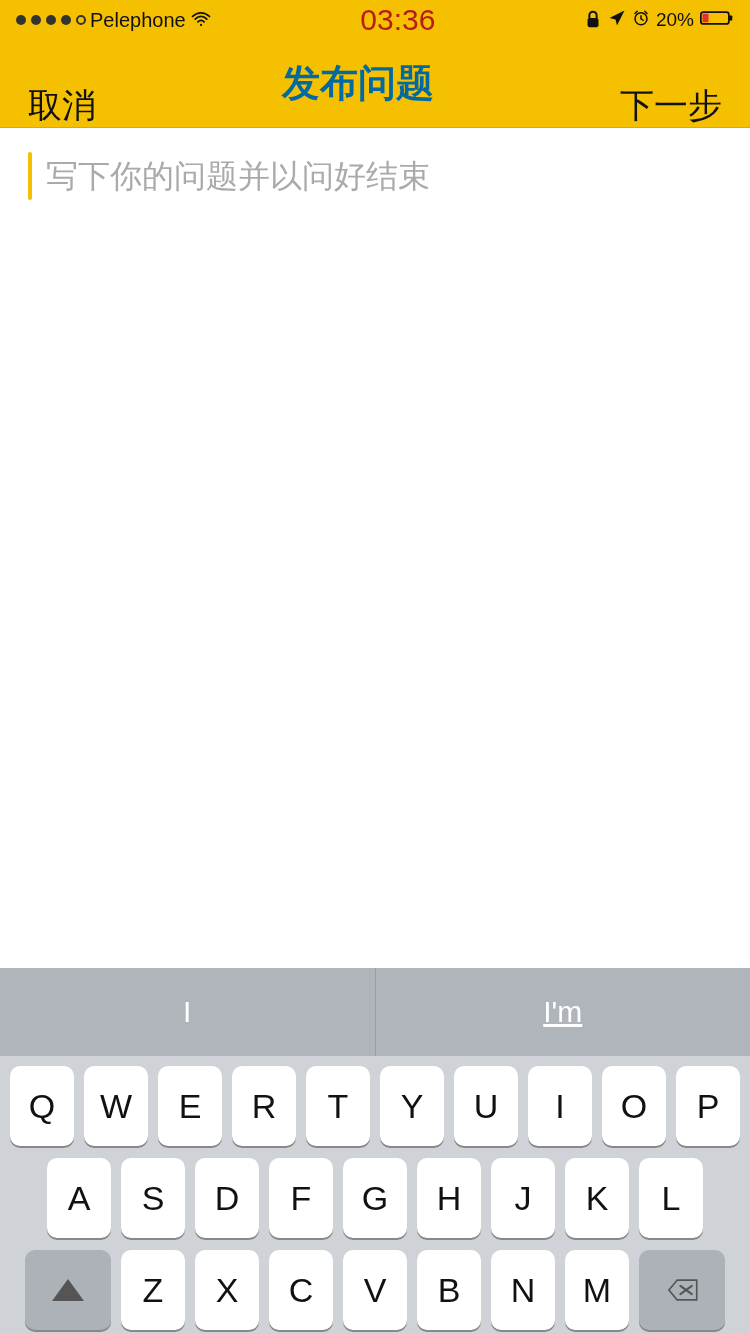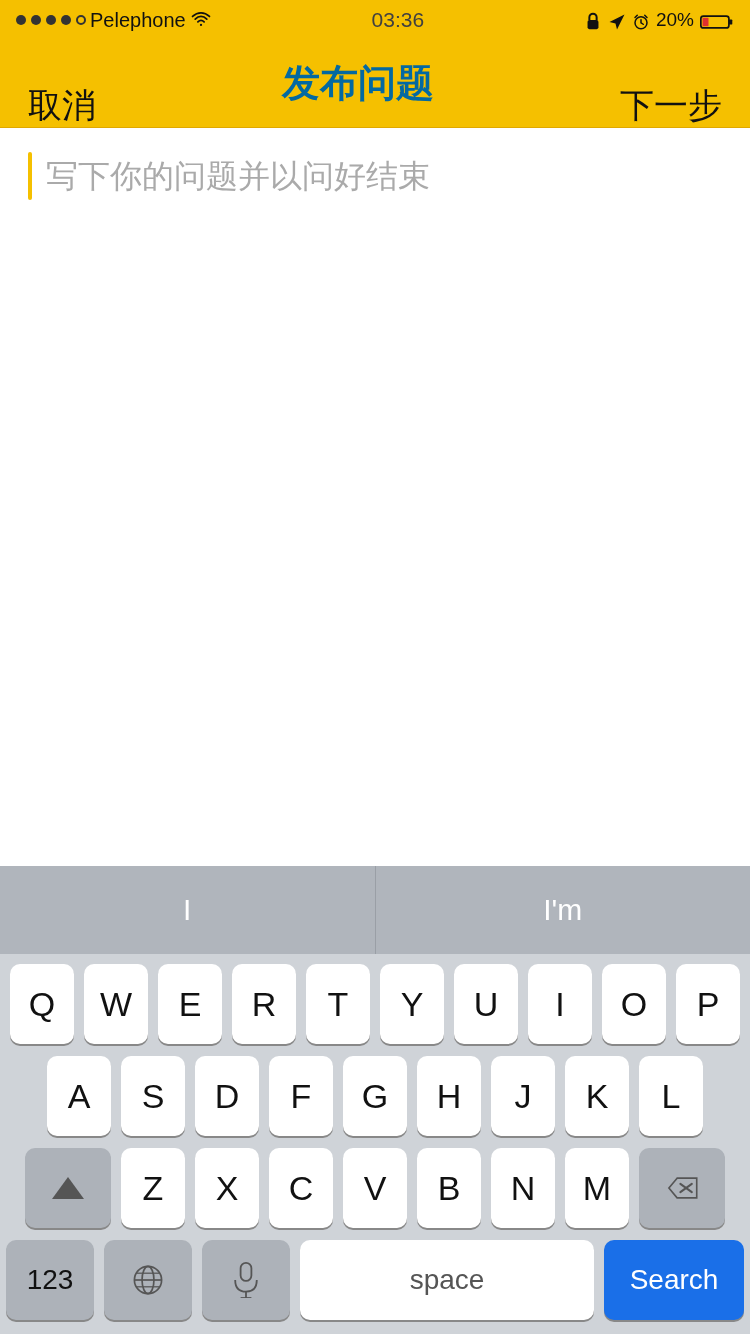--- a/index.html
+++ b/index.html
@@ -45,27 +45,27 @@
     .carrier-label {
       font-size: 20px;
       color: #111;
       font-weight: 400;
     }
     .wifi-icon {
       width: 22px;
       height: 16px;
     }
     .status-center {
-      font-size: 21px;
+      font-size: 30px;
       font-weight: 500;
-      color: #404040;
+      color: #b91c1c;
     }
     .status-right {
       display: flex;
-      align-items: flex-end;
+      align-items: flex-start;
       gap: 6px;
     }
     .battery-pct {
       font-size: 19px;
       color: #111;
     }
 
     
     .nav-bar {
       background: #F5C000;
@@ -134,20 +134,21 @@
       align-items: center;
       justify-content: center;
       height: 100%;
       font-size: 30px;
       color: #fff;
       cursor: pointer;
       border-right: 1px solid #9a9fa6;
     }
     .predict-item:last-child {
       border-right: none;
+      text-decoration: underline;
     }
 
     
     .keyboard-rows {
       padding: 10px 6px 4px;
       display: flex;
       flex-direction: column;
       gap: 12px;
     }
     .key-row {
@@ -333,36 +334,14 @@
       <div class="key key-letter">M</div>
       <div class="key key-backspace key-gray">
         <svg width="36" height="28" viewBox="0 0 44 32">
           <path d="M16 4 L6 16 L16 28 L40 28 L40 4 Z" stroke="#555" stroke-width="2" fill="#ADB2B9"></path>
           <line x1="20" y1="11" x2="34" y2="21" stroke="#555" stroke-width="2.5" stroke-linecap="round"></line>
           <line x1="34" y1="11" x2="20" y2="21" stroke="#555" stroke-width="2.5" stroke-linecap="round"></line>
         </svg>
       </div>
     </div>
 
-    <div class="key-row bottom-row">
-      <div class="key key-123 key-gray">123</div>
-      <div class="key key-globe key-gray">
-        <svg width="34" height="34" viewBox="0 0 40 40">
-          <circle cx="20" cy="20" r="16" stroke="#555" stroke-width="2" fill="none"></circle>
-          <ellipse cx="20" cy="20" rx="7" ry="16" stroke="#555" stroke-width="2" fill="none"></ellipse>
-          <line x1="4" y1="20" x2="36" y2="20" stroke="#555" stroke-width="2"></line>
-          <line x1="6" y1="12" x2="34" y2="12" stroke="#555" stroke-width="1.5"></line>
-          <line x1="6" y1="28" x2="34" y2="28" stroke="#555" stroke-width="1.5"></line>
-        </svg>
-      </div>
-      <div class="key key-mic key-gray">
-        <svg width="30" height="36" viewBox="0 0 30 40">
-          <rect x="9" y="1" width="12" height="20" rx="6" stroke="#555" stroke-width="2" fill="none"></rect>
-          <path d="M3 20 Q3 33 15 33 Q27 33 27 20" stroke="#555" stroke-width="2" fill="none"></path>
-          <line x1="15" y1="33" x2="15" y2="40" stroke="#555" stroke-width="2"></line>
-          <line x1="9" y1="40" x2="21" y2="40" stroke="#555" stroke-width="2"></line>
-        </svg>
-      </div>
-      <div class="key key-space">space</div>
-      <div class="key key-search">Search</div>
-    </div>
   </div>
 </div>
 
 </body></html>

